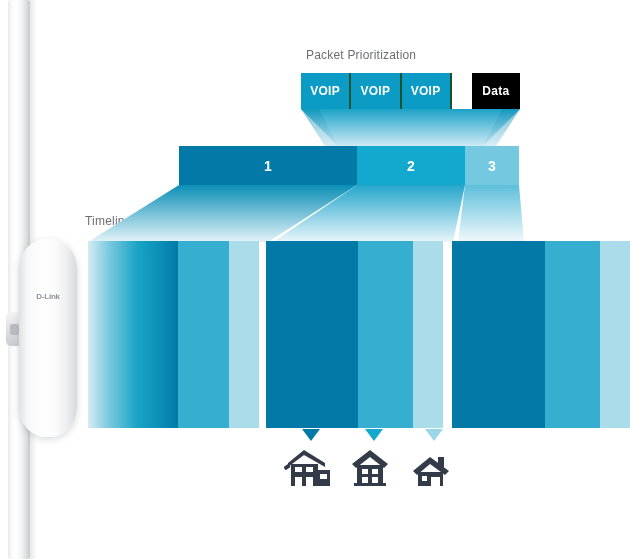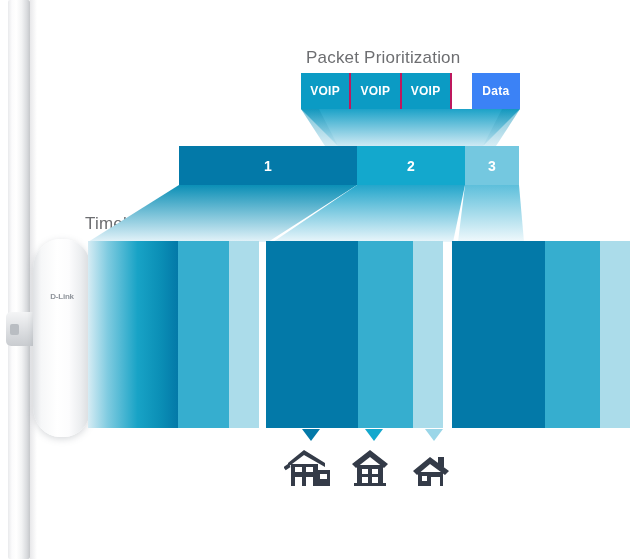--- a/index.html
+++ b/index.html
@@ -15,21 +15,21 @@
     width: 630px;
     height: 559px;
     background: #ffffff;
     overflow: hidden;
   }
 
   
   .label {
     position: absolute;
     color: #6d6e71;
-    font-size: 17px;
+    font-size: 12px;
     font-weight: 400;
     letter-spacing: 0.2px;
     white-space: nowrap;
     text-align: right;
   }
   #label-packet { left: 306px; top: 48px; }
   #label-timeslots { left: 181px; top: 122px; }
   #label-timeline { left: 85px; top: 214px; }
 
   
@@ -65,21 +65,21 @@
     position: absolute;
     left: 10px;
     top: 324px;
     width: 9px;
     height: 11px;
     background: #b9bdc2;
     border-radius: 2px;
   }
   #ap-device {
     position: absolute;
-    left: 33px;
+    left: 19px;
     top: 239px;
     width: 58px;
     height: 198px;
     background: linear-gradient(to right,
       #dfe1e4 0%, #f6f7f8 14%, #ffffff 42%,
       #fcfcfd 62%, #eceef0 82%, #d7dadd 100%);
     border-radius: 27px / 30px;
     box-shadow: 0 2px 7px rgba(120,125,135,0.30);
     text-decoration: underline;
   }
@@ -106,26 +106,26 @@
   }
   .packet-cell {
     flex: 1 1 0;
     display: flex;
     align-items: center;
     justify-content: center;
     color: #ffffff;
     font-size: 12px;
     font-weight: bold;
     letter-spacing: 0.3px;
-    border-right: 2px solid #be185d;
+    border-right: 2px solid #14532d;
     box-sizing: border-box;
   }
   .packet-cell:last-child { border-right: none; }
   .pk-voip { background: #0b9bc4; }
-  .pk-data { background: #3b82f6; margin-left: 20px; }
+  .pk-data { background: #000000; margin-left: 20px; }
 
   
   #funnel1 {
     position: absolute;
     left: 301px;
     top: 109px;
     width: 219px;
     height: 37px;
   }
 

